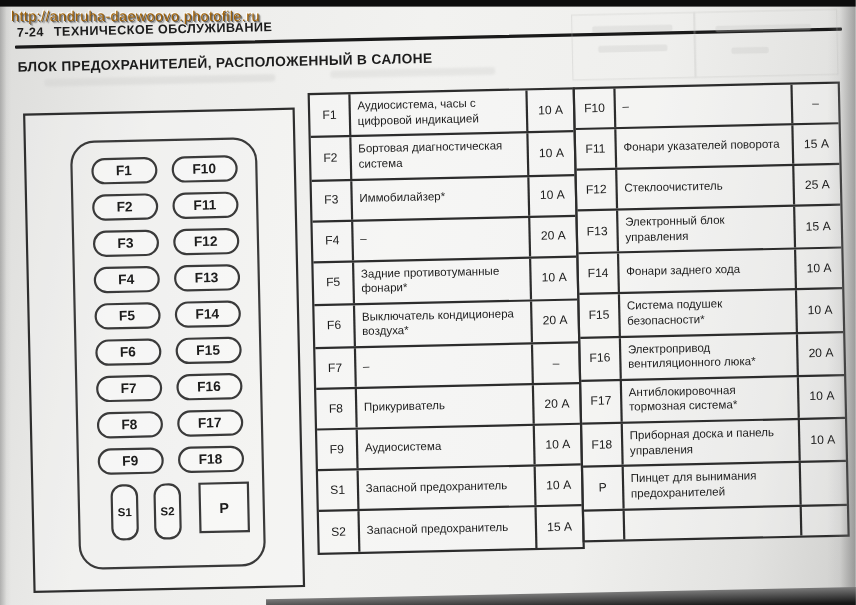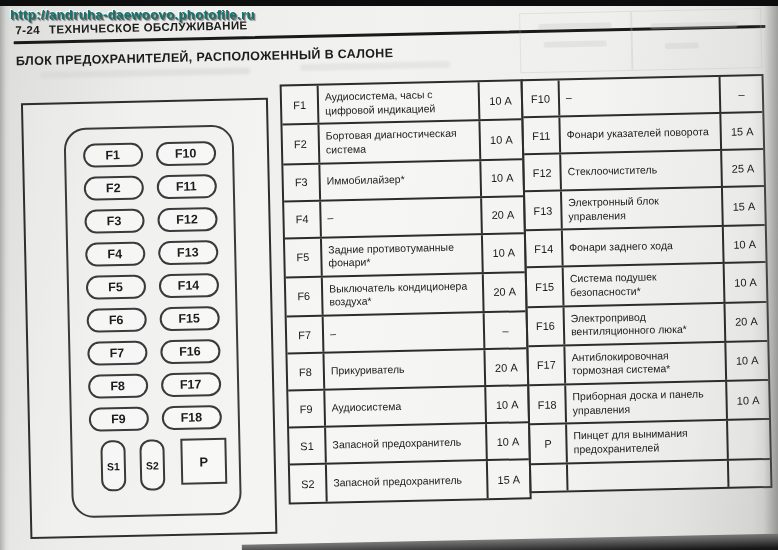--- a/index.html
+++ b/index.html
@@ -5,21 +5,21 @@
   html,body{margin:0;padding:0;}
   body{
     width:778px;height:550px;position:relative;overflow:hidden;
     font-family:"Liberation Sans",sans-serif;color:#1c1c1c;
     background:linear-gradient(100deg,#dcdcda 0%,#ececea 18%,#f2f2f0 45%,#efefed 70%,#e2e2e0 88%,#cfcfcd 100%);
   }
   
   .top-bar{position:absolute;top:0;left:0;width:778px;height:6px;background:#0d0d0d;z-index:6;}
   .watermark{
     position:absolute;top:7px;left:10px;z-index:6;
-    font-size:13px;font-weight:700;letter-spacing:.4px;color:#0f766e;
+    font-size:13px;font-weight:400;letter-spacing:.4px;color:#a16207;
     text-shadow:1px 1px 0 #5e5e5e,2px 2px 1px rgba(80,80,80,.55),-1px -1px 0 rgba(255,255,255,.85);
   }
   .left-edge{position:absolute;left:0;top:0;bottom:0;width:10px;z-index:4;
     background:linear-gradient(to right,rgba(110,110,110,.45),rgba(160,160,160,.12) 60%,transparent);}
   .right-edge{position:absolute;right:0;top:0;bottom:0;width:26px;z-index:4;
     background:linear-gradient(to left,rgba(95,95,95,.5),rgba(170,170,170,.18) 55%,transparent);}
   .bottom-wedge{position:absolute;left:242px;right:-24px;bottom:-13px;height:24px;z-index:4;
     background:linear-gradient(to bottom,#7a7a7a,#161616 60%);transform:rotate(-1.2deg);}
   
   .page{position:absolute;inset:0;transform:rotate(-1.25deg);transform-origin:30px 60px;}

